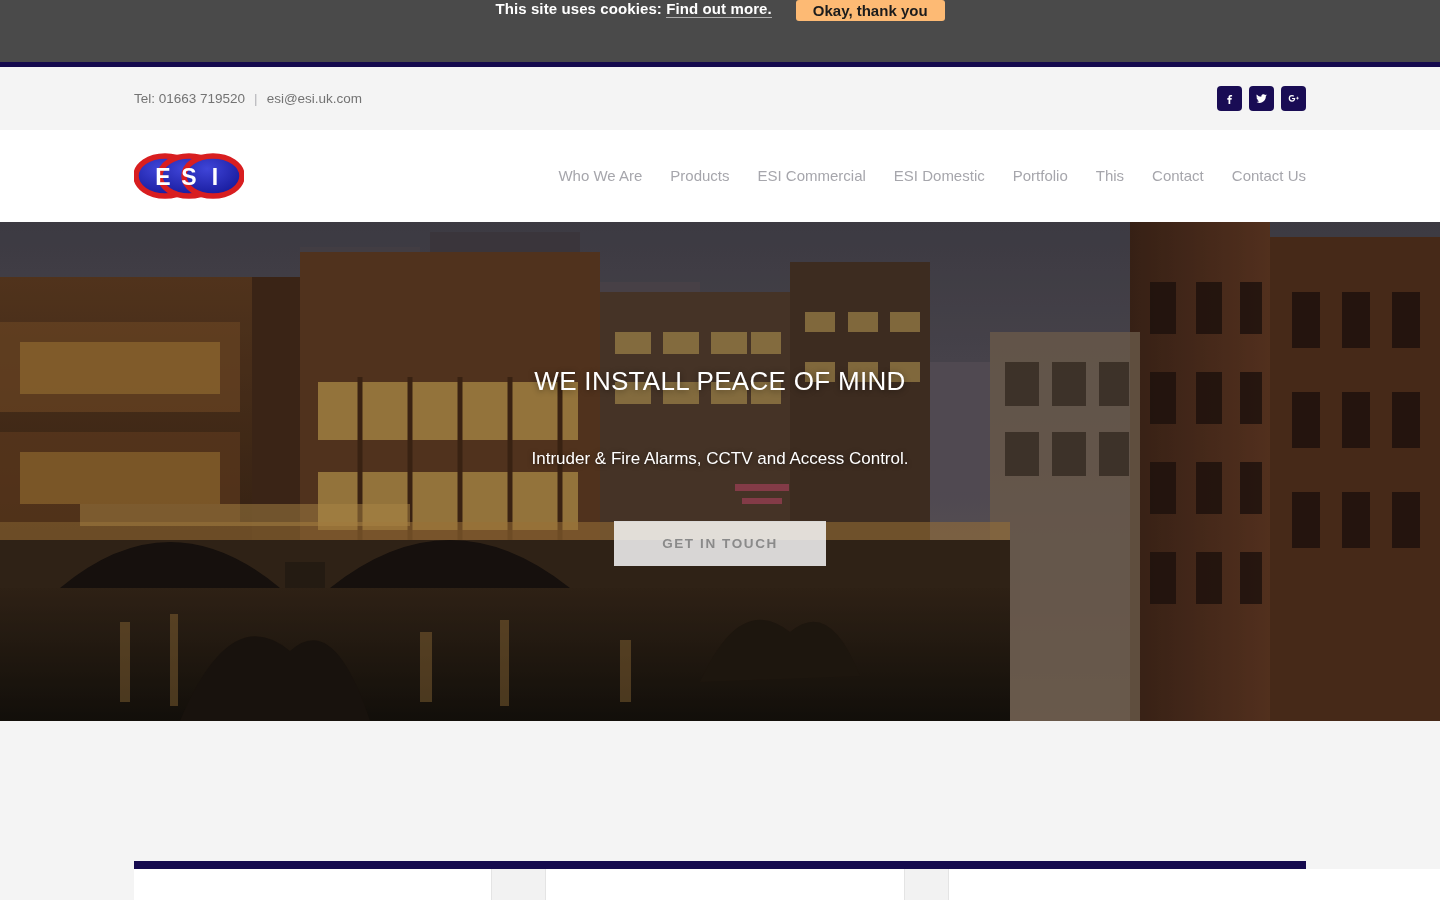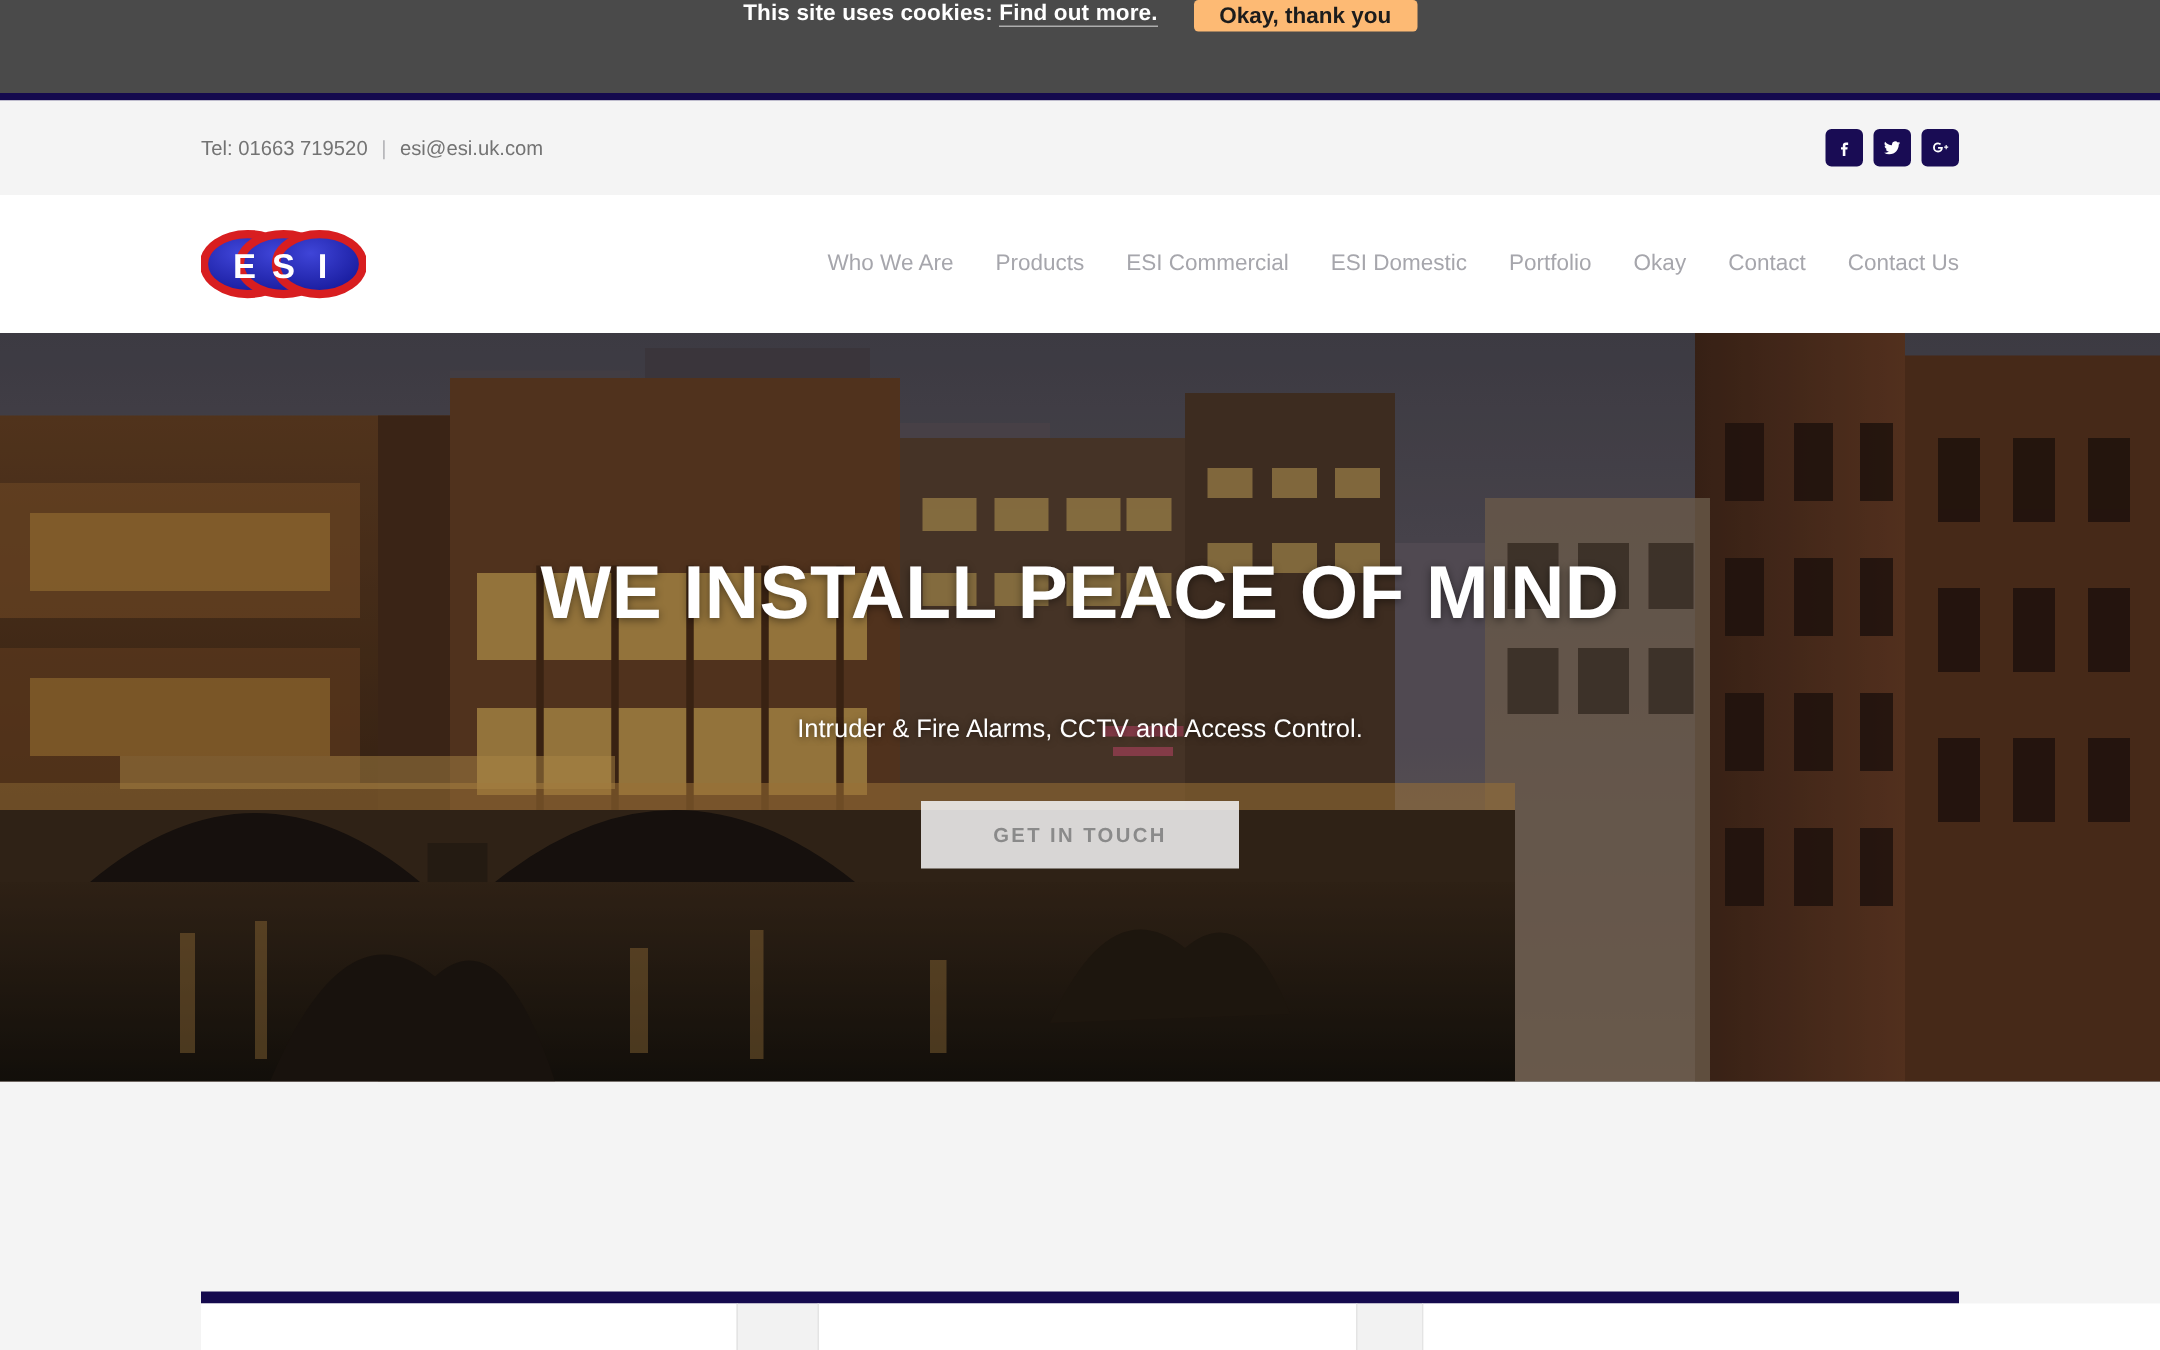--- a/index.html
+++ b/index.html
@@ -136,35 +136,35 @@
   .hero-content {
     position: absolute;
     inset: 0;
     display: flex;
     flex-direction: column;
     align-items: center;
     justify-content: flex-start;
     padding-top: 144px;
   }
   .hero-title {
-    font-size: 50px;
-    font-weight: bold;
+    font-size: 26px;
+    font-weight: normal;
     color: #ffffff;
     letter-spacing: .3px;
     text-shadow: 0 1px 6px rgba(0,0,0,.45);
   }
   .hero-sub {
     margin-top: 52px;
     font-size: 17px;
     font-weight: normal;
     color: #ffffff;
     text-shadow: 0 1px 5px rgba(0,0,0,.5);
   }
   .hero-cta {
-    margin-top: 38px;
+    margin-top: 52px;
     display: inline-block;
     background: rgba(244,244,244,.86);
     color: #8a8a8a;
     font-size: 13.5px;
     font-weight: bold;
     letter-spacing: 1.6px;
     text-decoration: none;
     padding: 15px 48px;
     border: none;
     font-family: "Liberation Sans", sans-serif;
@@ -248,21 +248,21 @@
       <text x="162" y="68" font-family="Liberation Sans, sans-serif" font-size="46" font-weight="bold" fill="#ffffff" text-anchor="middle">I</text>
     </svg>
   </a>
 
   <nav class="nav">
     <a class="nav-item" href="#">Who We Are</a>
     <a class="nav-item" href="#">Products</a>
     <a class="nav-item" href="#">ESI Commercial</a>
     <a class="nav-item" href="#">ESI Domestic</a>
     <a class="nav-item" href="#">Portfolio</a>
-    <a class="nav-item" href="#">Okay</a>
+    <a class="nav-item" href="#">This</a>
     <a class="nav-item" href="#">Contact</a>
     <a class="nav-item" href="#">Contact Us</a>
   </nav>
 </div>
 
 <div class="hero">
   <div class="hero-photo">
     <svg viewBox="0 0 1440 499" preserveAspectRatio="none" aria-hidden="true">
       <defs>
         <linearGradient id="sky" x1="0" y1="0" x2="0" y2="1">

